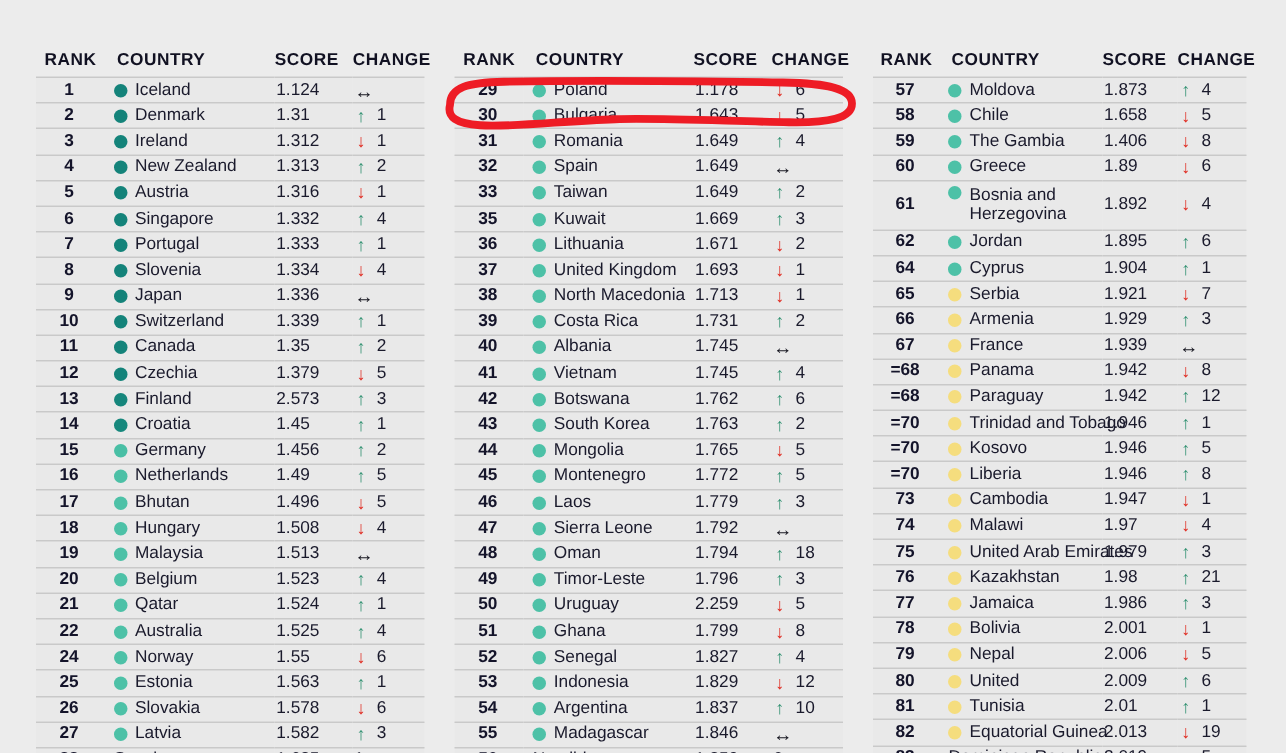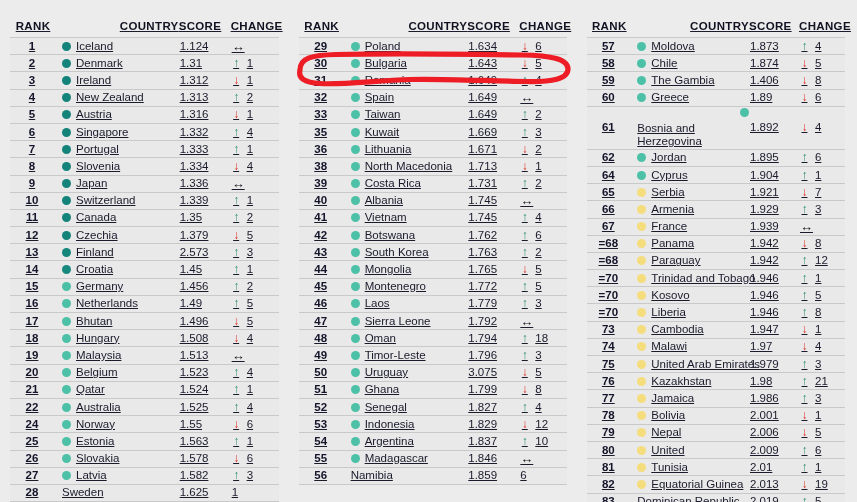--- a/index.html
+++ b/index.html
@@ -15,23 +15,22 @@
     font-family: "Liberation Sans", "DejaVu Sans", sans-serif;
     color: #1b1b2b;
     position: relative;
   }
 
   #table-wrap {
     display: flex;
     width: 857px;
     height: 502px;
     box-sizing: border-box;
-    padding: 2px;
+    padding: 16px;
     position: relative;
-    text-decoration: underline;
   }
 
   .rank-column {
     position: relative;
     box-sizing: border-box;
   }
   .col-0 { width: 290px; padding-left: 8px;  padding-right: 12px; }
   .col-1 { width: 290px; padding-left: 8px;  padding-right: 12px; }
   .col-2 { width: 277px; padding-left: 8px;  padding-right: 10px; }
 
@@ -46,21 +45,21 @@
     font-weight: bold;
     letter-spacing: 0.35px;
     color: #111122;
     padding: 18px 0 5px 0;
     text-align: left;
     vertical-align: bottom;
     background: #ececec;
     white-space: nowrap;
   }
   th.h-rank   { text-align: center; }
-  th.h-country{ text-align: right; padding-left: 8px; }
+  th.h-country{ text-align: left; padding-left: 8px; }
   th.h-score  { text-align: left; }
   th.h-change { text-align: center; }
 
   
   col.c-rank    { width: 46px; }
   col.c-country { width: auto; }
   col.c-score   { width: 52px; }
   col.c-change  { width: 48px; }
 
   col.c-rank3    { width: 44px; }
@@ -102,21 +101,21 @@
   td.change {
     white-space: nowrap;
     padding-left: 1px;
   }
 
   .country-inner {
     display: flex;
     align-items: center;
     gap: 5px;
   }
-  .country-inner.wrap { align-items: flex-end; flex-direction: column; }
+  .country-inner.wrap { align-items: flex-start; }
   .dot {
     display: inline-block;
     width: 9px;
     height: 9px;
     border-radius: 50%;
     flex: 0 0 9px;
   }
   .cname { display: block; }
   .cname.two-line { line-height: 13px; }
 
@@ -622,21 +621,21 @@
         </thead>
         <tbody>
           <tr>
             <td class="rank">29</td>
             <td class="country">
               <span class="country-inner">
                 <span class="dot" style="background: rgb(77, 193, 167);"></span>
                 <span class="cname">Poland</span>
               </span>
             </td>
-            <td class="score">1.634</td>
+            <td class="score">1.178</td>
             <td class="change">
               <span class="change-inner">
                 <span class="arrow down">↓</span>
                 <span class="chg-num">6</span>
               </span>
             </td>
           </tr>
           <tr>
             <td class="rank">30</td>
             <td class="country">
@@ -726,20 +725,36 @@
             </td>
             <td class="score">1.671</td>
             <td class="change">
               <span class="change-inner">
                 <span class="arrow down">↓</span>
                 <span class="chg-num">2</span>
               </span>
             </td>
           </tr>
           <tr>
+            <td class="rank">37</td>
+            <td class="country">
+              <span class="country-inner">
+                <span class="dot" style="background: rgb(77, 193, 167);"></span>
+                <span class="cname">United Kingdom</span>
+              </span>
+            </td>
+            <td class="score">1.693</td>
+            <td class="change">
+              <span class="change-inner">
+                <span class="arrow down">↓</span>
+                <span class="chg-num">1</span>
+              </span>
+            </td>
+          </tr>
+          <tr>
             <td class="rank">38</td>
             <td class="country">
               <span class="country-inner">
                 <span class="dot" style="background: rgb(77, 193, 167);"></span>
                 <span class="cname">North Macedonia</span>
               </span>
             </td>
             <td class="score">1.713</td>
             <td class="change">
               <span class="change-inner">
@@ -923,21 +938,21 @@
             </td>
           </tr>
           <tr>
             <td class="rank">50</td>
             <td class="country">
               <span class="country-inner">
                 <span class="dot" style="background: rgb(77, 193, 167);"></span>
                 <span class="cname">Uruguay</span>
               </span>
             </td>
-            <td class="score">3.075</td>
+            <td class="score">2.259</td>
             <td class="change">
               <span class="change-inner">
                 <span class="arrow down">↓</span>
                 <span class="chg-num">5</span>
               </span>
             </td>
           </tr>
           <tr>
             <td class="rank">51</td>
             <td class="country">
@@ -1068,21 +1083,21 @@
             </td>
           </tr>
           <tr>
             <td class="rank">58</td>
             <td class="country">
               <span class="country-inner">
                 <span class="dot" style="background: rgb(77, 193, 167);"></span>
                 <span class="cname">Chile</span>
               </span>
             </td>
-            <td class="score">1.874</td>
+            <td class="score">1.658</td>
             <td class="change">
               <span class="change-inner">
                 <span class="arrow down">↓</span>
                 <span class="chg-num">5</span>
               </span>
             </td>
           </tr>
           <tr>
             <td class="rank">59</td>
             <td class="country">

